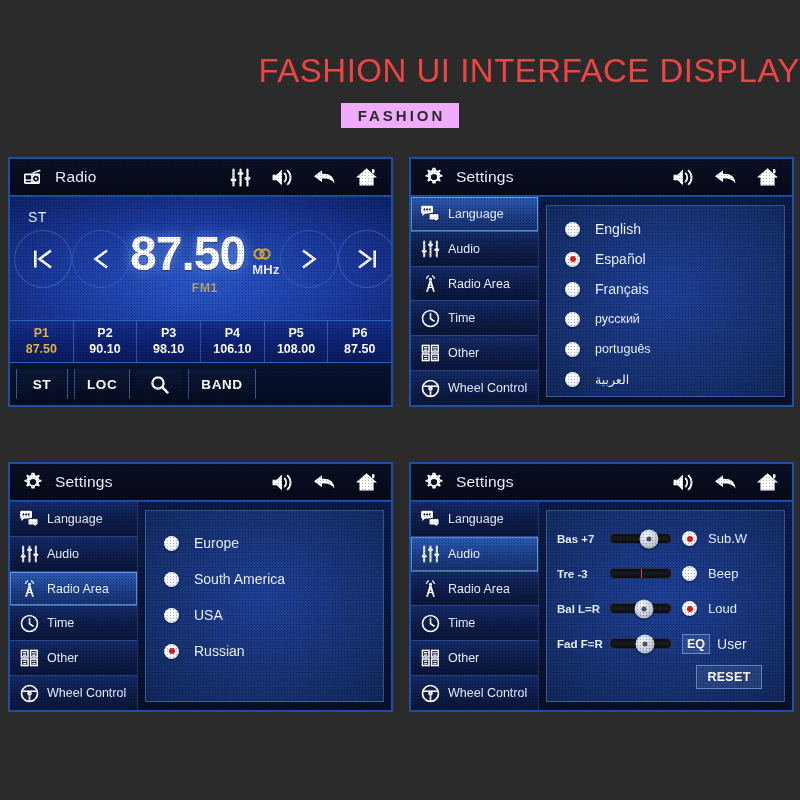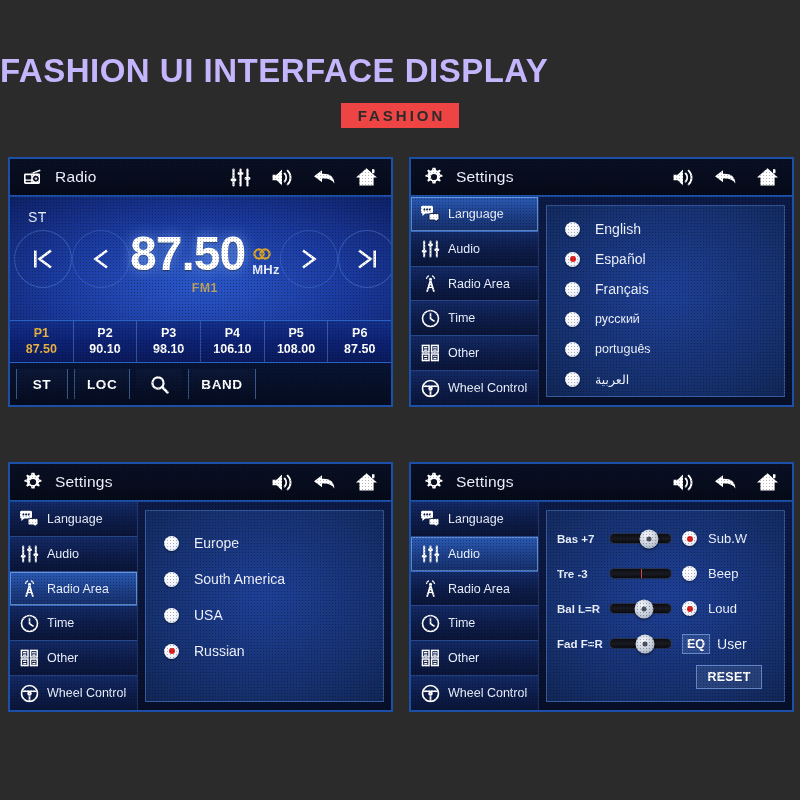--- a/index.html
+++ b/index.html
@@ -7,32 +7,32 @@
   body {
     width: 800px; height: 800px;
     background: #2b2b2b;
     font-family: "Liberation Sans", sans-serif;
     overflow: hidden;
     position: relative;
   }
 
   
   .page-title {
-    text-align: left;
-    color: #c4b5fd;
+    text-align: right;
+    color: #ef4444;
     font-size: 33px;
-    font-weight: 700;
+    font-weight: 400;
     letter-spacing: 0.5px;
     padding-top: 52px;
     white-space: nowrap;
   }
   .badge-wrap { text-align: center; margin-top: 13px; }
   .badge {
     display: inline-block;
-    background: #ef4444;
+    background: #f0abfc;
     color: #2b2b2b;
     font-size: 15px;
     font-weight: bold;
     letter-spacing: 3px;
     padding: 4px 14px 4px 17px;
   }
 
   
   .grid {
     position: absolute;

